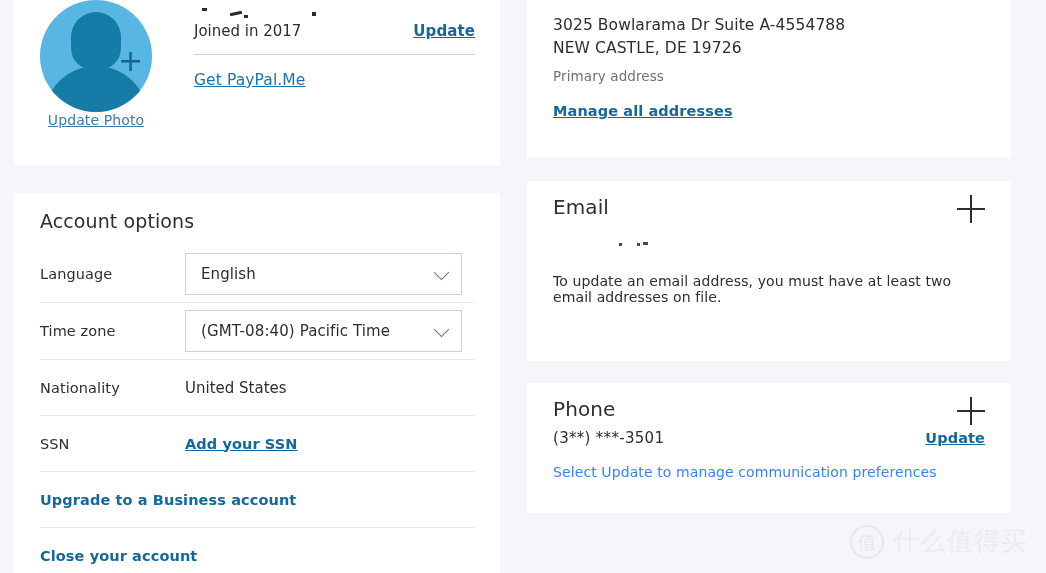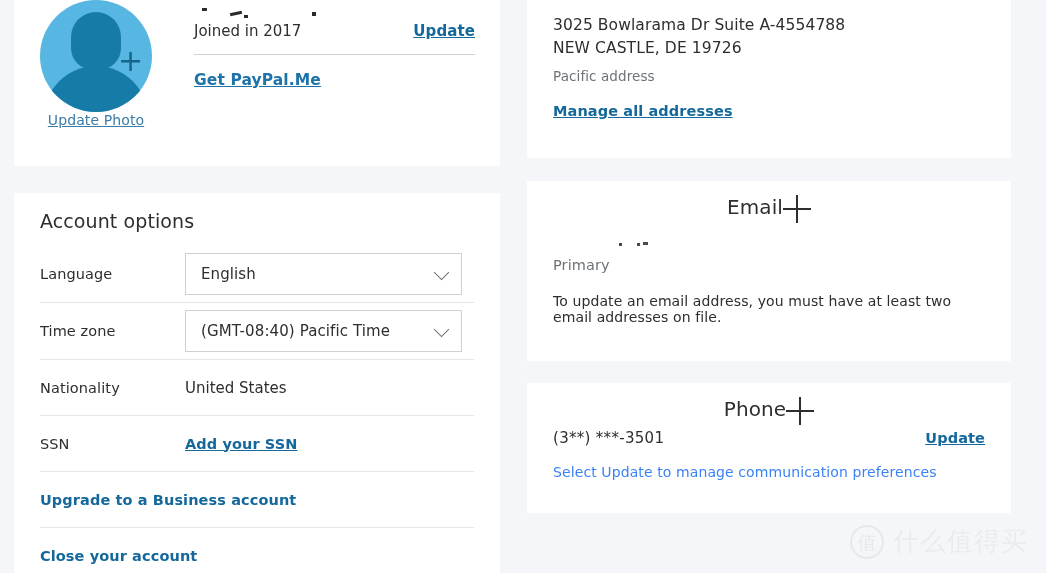--- a/index.html
+++ b/index.html
@@ -75,21 +75,21 @@
     display: flex; justify-content: space-between; align-items: baseline;
     padding-bottom: 14px;
   }
   .joined-text { font-size: 15px; color: #2c2e2f; }
   .link-strong {
     font-size: 15px; color: #14689b; font-weight: bold; letter-spacing: .1px;
   }
   .hr { height: 1px; background: #cbd2d6; width: 281px; }
   .paypalme {
     display: inline-block; margin-top: 16px;
-    font-size: 15.5px; font-weight: bold; color: #1e73a8; letter-spacing: .1px;
+    font-size: 15.5px; font-weight: normal; color: #1e73a8; letter-spacing: .1px;
   }
 
   #account-options-card {
     left: 14px; top: 193px; width: 486px; height: 420px;
   }
   .card-title {
     font-size: 19px; color: #2c2e2f; font-weight: 400;
     padding: 17px 0 0 26px; letter-spacing: .1px;
   }
 
@@ -137,21 +137,21 @@
   .addr-block { padding: 60px 0 0 26px; }
   .addr-line { font-size: 15.5px; color: #2c2e2f; line-height: 23px; letter-spacing: .1px; }
   .addr-sub { font-size: 13.5px; color: #6c7378; margin-top: 8px; letter-spacing: .1px; }
   .addr-link { display: inline-block; margin-top: 19px; font-size: 14.5px; font-weight: bold; color: #14689b; letter-spacing: .1px; }
 
   #email-card { left: 527px; top: 181px; width: 484px; height: 180px; }
   #phone-card { left: 527px; top: 383px; width: 484px; height: 130px; }
 
   .sect-head {
     position: relative; padding: 14px 26px 0 26px;
-    display: flex; align-items: flex-start; justify-content: center;
+    display: flex; align-items: flex-start; justify-content: space-between;
   }
   .sect-title { font-size: 20px; color: #2c2e2f; font-weight: 400; letter-spacing: .1px; }
 
   .plus-btn {
     position: relative; width: 28px; height: 28px; flex: none;
   }
   .plus-btn::before, .plus-btn::after {
     content: ""; position: absolute; background: #2c2e2f;
   }
   .plus-btn::before { left: 0; top: 13px; width: 28px; height: 2.2px; }
@@ -261,36 +261,35 @@
 
     <div class="link-row" style="border-bottom:none">
       <a href="#">Close your account</a>
     </div>
   </div>
 
   <div class="card" id="address-card">
     <div class="addr-block">
       <div class="addr-line">3025 Bowlarama Dr Suite A-4554788</div>
       <div class="addr-line">NEW CASTLE, DE 19726</div>
-      <div class="addr-sub">Pacific address</div>
+      <div class="addr-sub">Primary address</div>
       <a class="addr-link" href="#">Manage all addresses</a>
     </div>
   </div>
 
   <div class="card" id="email-card">
     <div class="sect-head">
       <div class="sect-title">Email</div>
       <div class="plus-btn"></div>
     </div>
     <div class="redacted-email">
       <i></i>
         <i></i>
         <i></i>
     </div>
-    <div class="muted-label">Primary</div>
     <div class="note">To update an email address, you must have at least two email addresses on file.</div>
   </div>
 
   <div class="card" id="phone-card">
     <div class="sect-head">
       <div class="sect-title">Phone</div>
       <div class="plus-btn"></div>
     </div>
     <div class="phone-row">
       <span class="phone-num">(3**) ***-3501</span>

